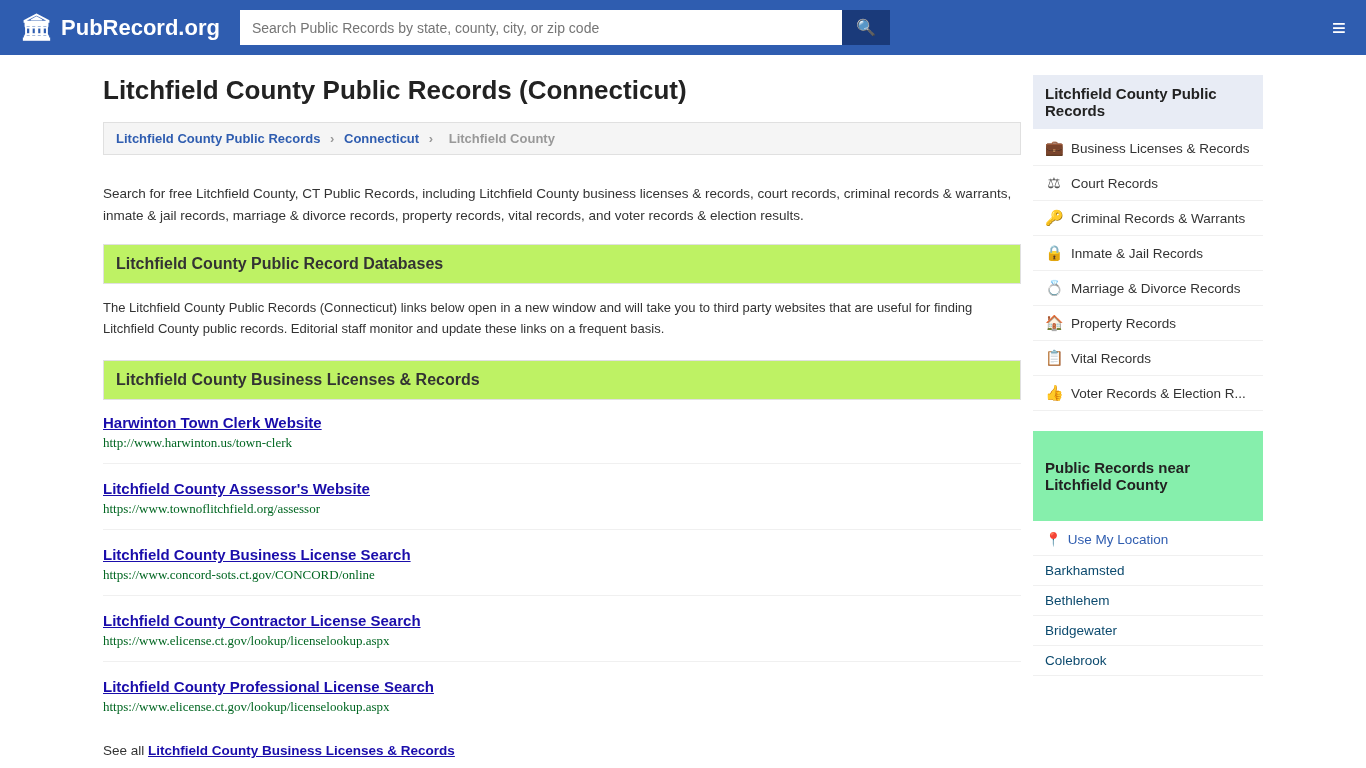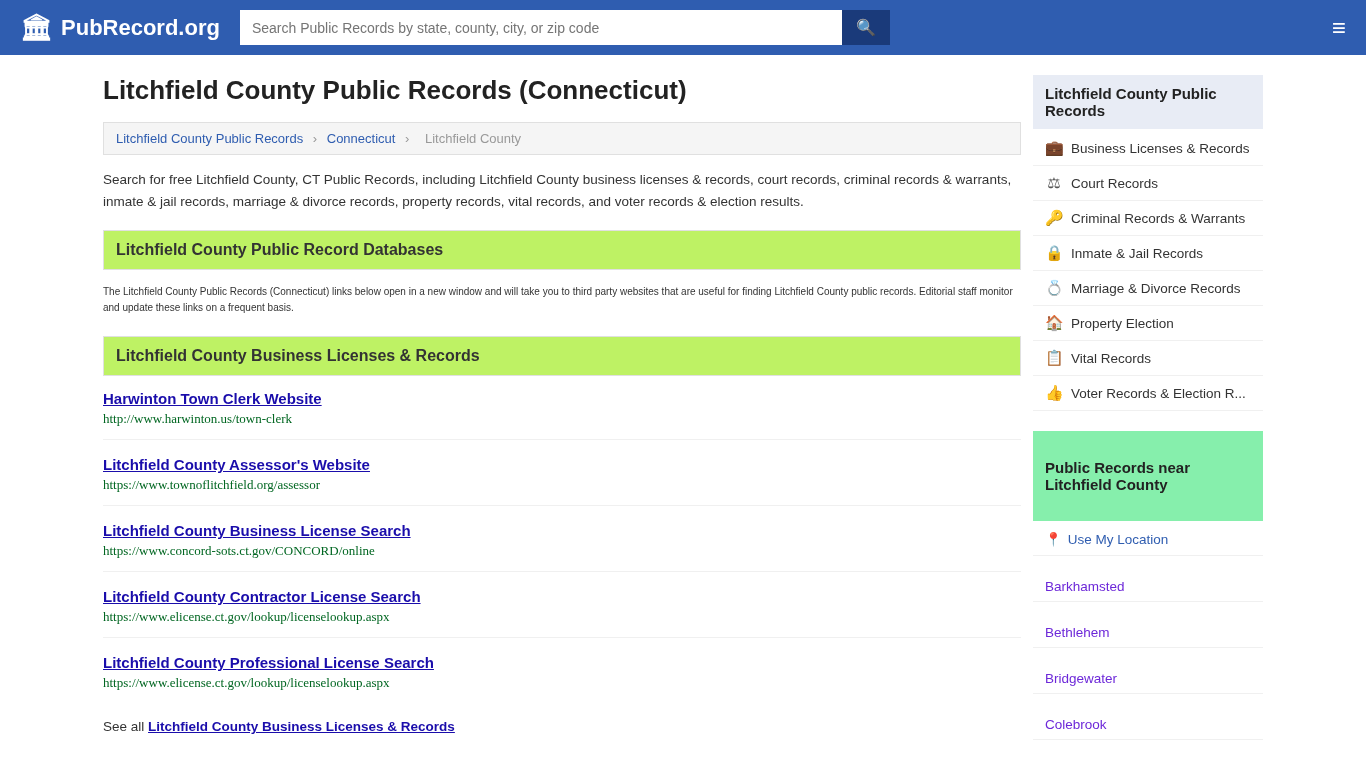--- a/index.html
+++ b/index.html
@@ -71,23 +71,24 @@
       font-weight: bold;
       color: #222;
       margin-bottom: 16px;
     }
 
     
     .breadcrumb {
       background: #f5f5f5;
       border: 1px solid #e0e0e0;
       padding: 8px 12px;
-      margin-bottom: 14px;
+      margin-bottom: 28px;
       font-size: 13px;
       color: #555;
+      font-weight: bold;
     }
     .breadcrumb a {
       color: #2f5db0;
       text-decoration: none;
     }
     .breadcrumb span { margin: 0 6px; color: #999; }
 
     
     .description {
       font-size: 13.5px;
@@ -102,21 +103,21 @@
       border: 1px solid #e0e0e0;
       padding: 10px 12px;
       font-size: 16px;
       font-weight: bold;
       color: #333;
       margin-bottom: 14px;
     }
 
     
     .db-description {
-      font-size: 10px;
+      font-size: 13px;
       line-height: 1.6;
       color: #333;
       margin-bottom: 20px;
     }
 
     
     .record-entry {
       margin-bottom: 16px;
       border-bottom: 1px solid #f0f0f0;
       padding-bottom: 12px;
@@ -199,24 +200,23 @@
       gap: 6px;
       padding: 8px 12px;
       color: #2f5db0;
       font-size: 13.5px;
       cursor: pointer;
       border-bottom: 1px solid #f0f0f0;
     }
     .nearby-item {
       padding: 7px 12px;
       font-size: 13.5px;
-      color: #6d28d9;
+      color: #0c4a6e;
       border-bottom: 1px solid #f0f0f0;
       cursor: pointer;
-      margin-top: 16px;
     }
   </style>
 </head>
 <body>
 
 <header>
   <div class="header">
     <a class="header-logo" href="#">
       <span class="icon">🏛</span>
       <span>PubRecord.org</span>
@@ -297,21 +297,21 @@
       <div class="sidebar-item">
         <span class="si-icon">🔒</span>
         <a href="#">Inmate &amp; Jail Records</a>
       </div>
       <div class="sidebar-item">
         <span class="si-icon">💍</span>
         <a href="#">Marriage &amp; Divorce Records</a>
       </div>
       <div class="sidebar-item">
         <span class="si-icon">🏠</span>
-        <a href="#">Property Election</a>
+        <a href="#">Property Records</a>
       </div>
       <div class="sidebar-item">
         <span class="si-icon">📋</span>
         <a href="#">Vital Records</a>
       </div>
       <div class="sidebar-item">
         <span class="si-icon">👍</span>
         <a href="#">Voter Records &amp; Election R...</a>
       </div>
     </div>

